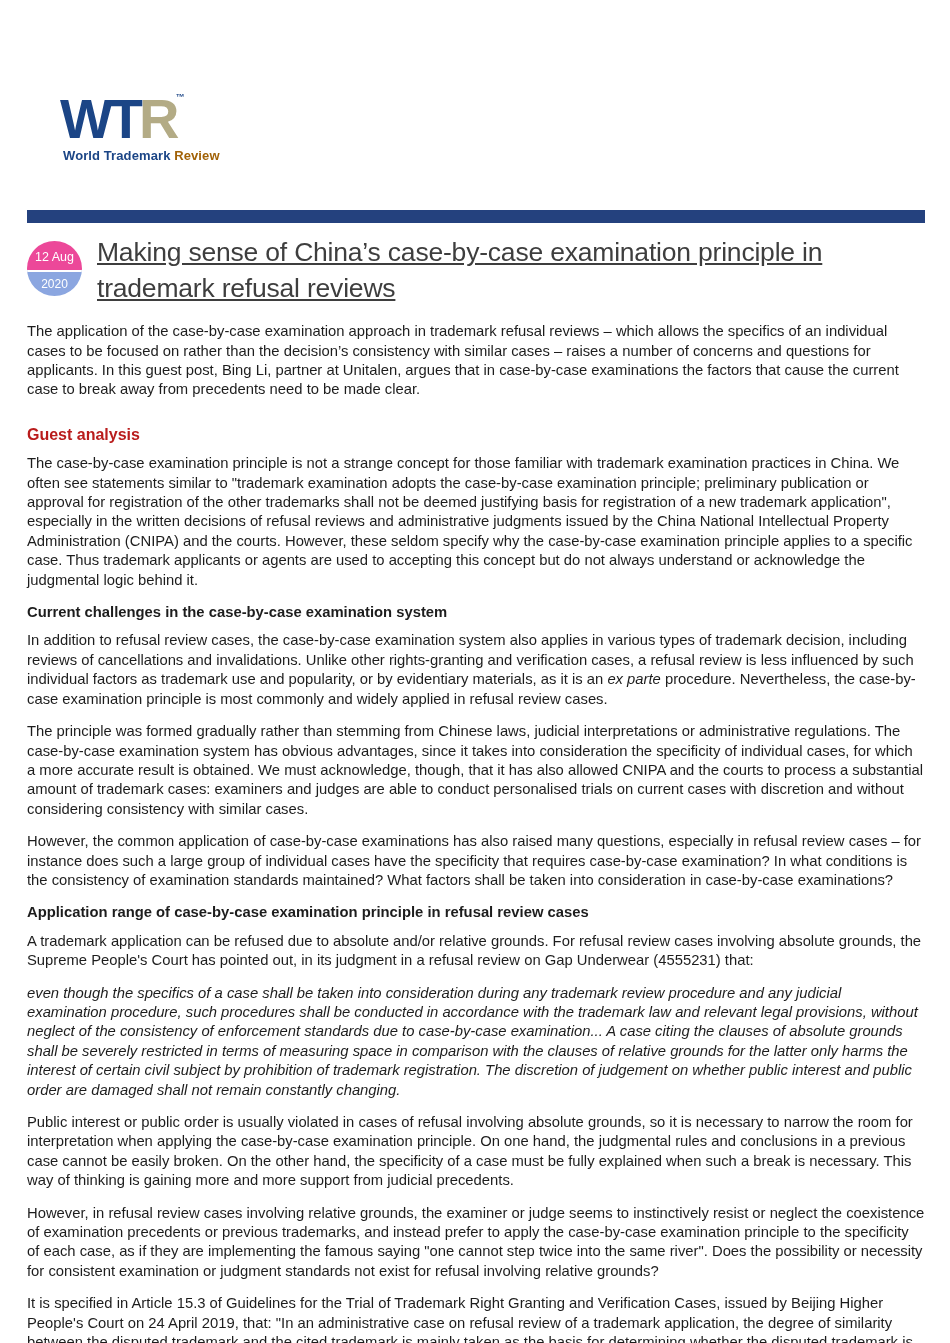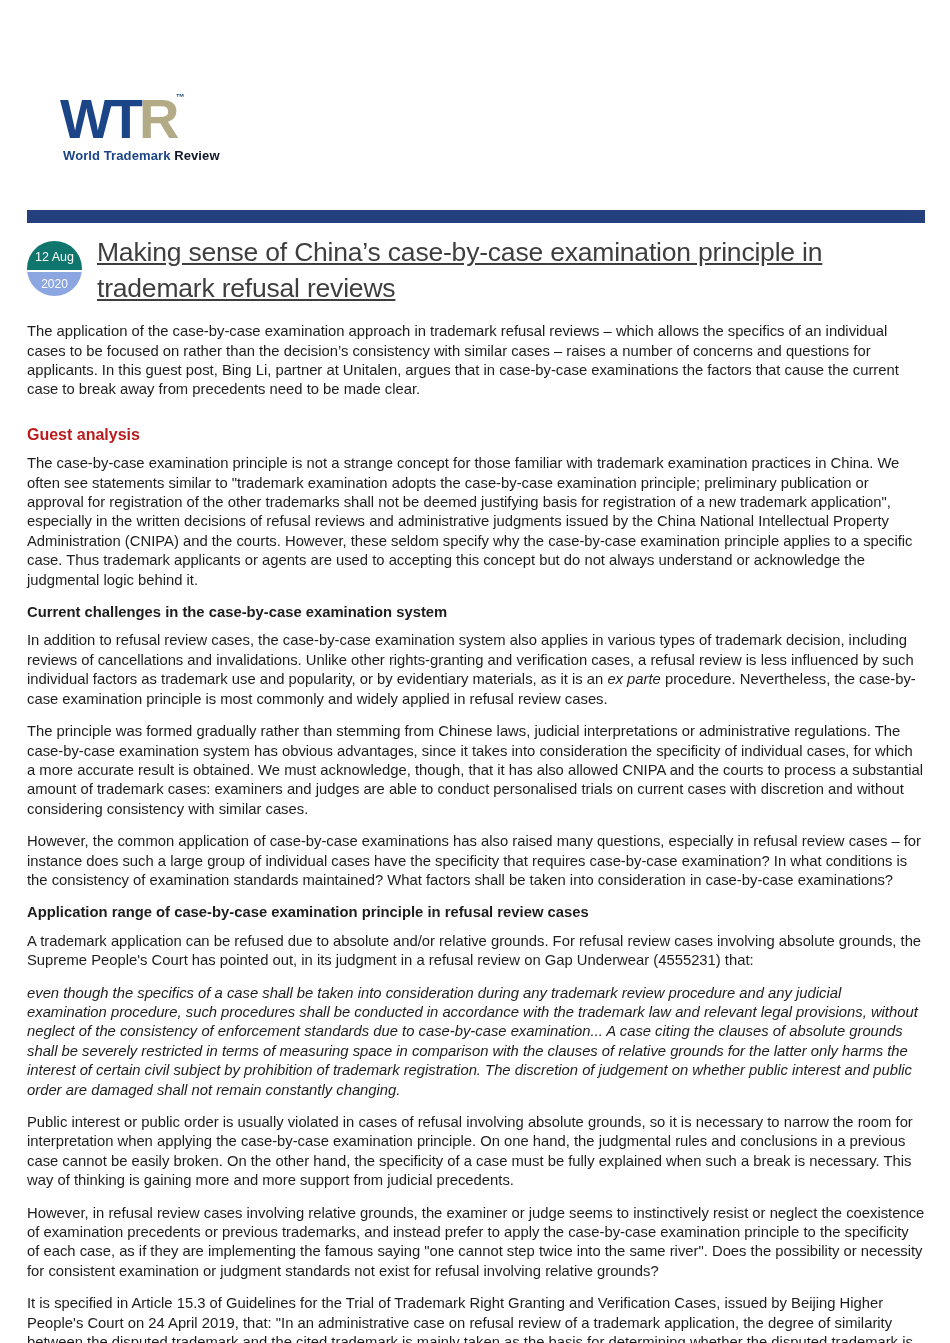--- a/index.html
+++ b/index.html
@@ -35,21 +35,21 @@
   }
   .logo-tagline {
     margin-top: 3px;
     margin-left: 3px;
     font-size: 13px;
     font-weight: 700;
     letter-spacing: 0.1px;
     white-space: nowrap;
   }
   .tagline-blue { color: #1b4586; text-align: center; }
-  .tagline-tan  { color: #0f172a; }
+  .tagline-tan  { color: #a16207; }
 
   
   .top-bar {
     margin: 47px 25px 0 27px;
     height: 13px;
     background: #24417e;
   }
 
   
   .header-row {
@@ -60,21 +60,21 @@
   .date-badge {
     width: 55px;
     height: 55px;
     border-radius: 50%;
     overflow: hidden;
     flex-shrink: 0;
     margin-top: 3px;
   }
   .date-badge-top {
     height: 29px;
-    background: #0f766e;
+    background: #ec4899;
     color: #ffffff;
     font-size: 12.5px;
     display: flex;
     align-items: center;
     justify-content: center;
     padding-top: 3px;
   }
   .date-badge-bottom {
     height: 26px;
     background: #8ba6e0;

